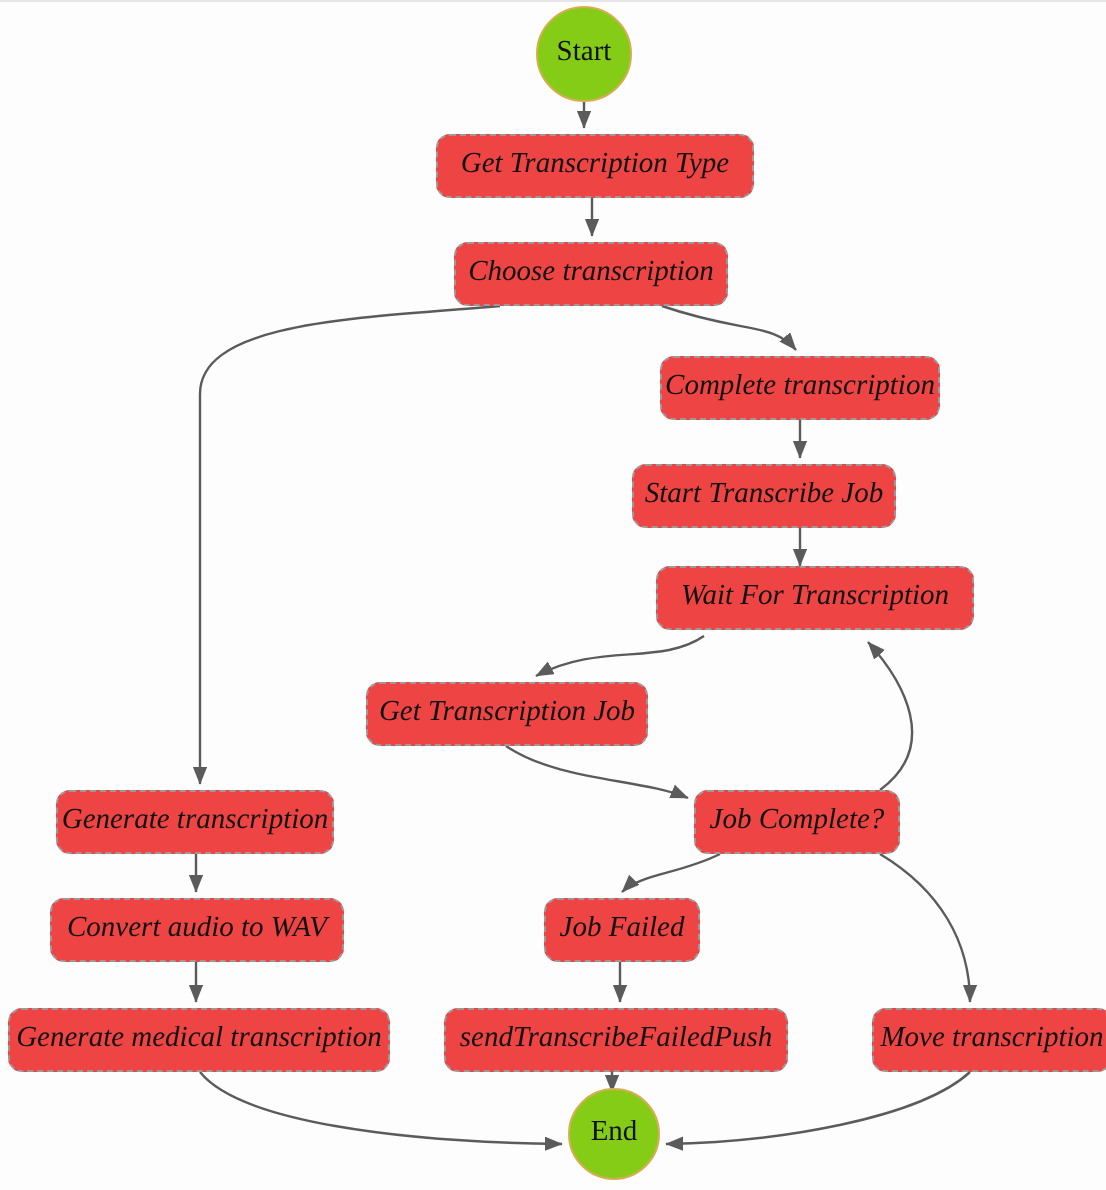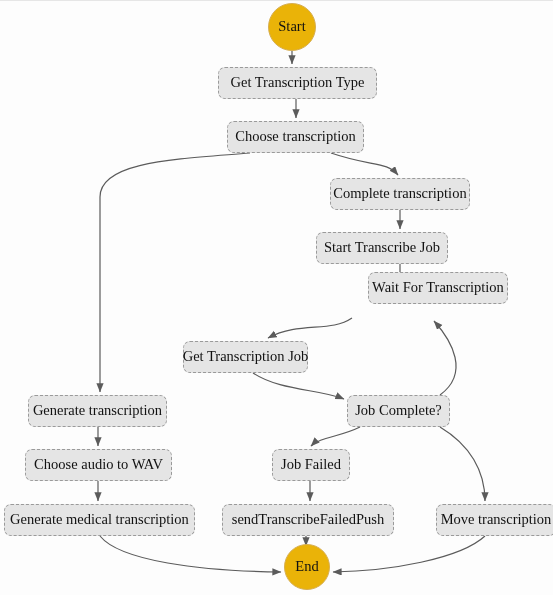--- a/index.html
+++ b/index.html
@@ -34,26 +34,27 @@
     text-align: center;
     color: #111111;
     font-size: 14.5px;
     line-height: 1.1;
     white-space: nowrap;
     z-index: 2;
   }
   .node.box {
     border: 1px dashed #9a9a9a;
     border-radius: 7px;
-    background: #e5e5e5;
+    background: #ef4444;
+    font-style: italic;
   }
   .node.terminal {
     border: 1px solid #d6ae52;
     border-radius: 50%;
-    background: #eab308;
+    background: #84cc16;
     font-size: 14.5px;
   }
 </style>
 </head>
 <body>
 
 <div id="canvas">
 
   <svg id="edges" viewBox="0 0 553 595" xmlns="http://www.w3.org/2000/svg">
     <defs>
@@ -81,25 +82,25 @@
         <path d="M 485,535 C 460,558 390,570 333,571" marker-end="url(#arrow)"></path>
       </g>
   </svg>
 
   <div id="node-layer">
       <div class="node terminal" style="left: 268px; top: 2px; width: 48px; height: 48px;">Start</div>
       <div class="node box" style="left: 218px; top: 66px; width: 159px; height: 32px;">Get Transcription Type</div>
       <div class="node box" style="left: 227px; top: 120px; width: 137px; height: 32px;">Choose transcription</div>
       <div class="node box" style="left: 330px; top: 177px; width: 140px; height: 32px;">Complete transcription</div>
       <div class="node box" style="left: 316px; top: 231px; width: 132px; height: 32px;">Start Transcribe Job</div>
-      <div class="node box" style="left: 328px; top: 271px; width: 140px; height: 32px; margin-left: 40px;">Wait For Transcription</div>
-      <div class="node box" style="left: 183px; top: 340px; width: 125px; height: 32px;">Get Transcription Job</div>
+      <div class="node box" style="left: 328px; top: 282px; width: 159px; height: 32px;">Wait For Transcription</div>
+      <div class="node box" style="left: 183px; top: 340px; width: 141px; height: 32px;">Get Transcription Job</div>
       <div class="node box" style="left: 347px; top: 394px; width: 103px; height: 32px;">Job Complete?</div>
       <div class="node box" style="left: 28px; top: 394px; width: 139px; height: 32px;">Generate transcription</div>
-      <div class="node box" style="left: 25px; top: 448px; width: 147px; height: 32px;">Choose audio to WAV</div>
+      <div class="node box" style="left: 25px; top: 448px; width: 147px; height: 32px;">Convert audio to WAV</div>
       <div class="node box" style="left: 4px; top: 503px; width: 191px; height: 32px;">Generate medical transcription</div>
       <div class="node box" style="left: 272px; top: 448px; width: 78px; height: 32px;">Job Failed</div>
       <div class="node box" style="left: 222px; top: 503px; width: 172px; height: 32px;">sendTranscribeFailedPush</div>
       <div class="node box" style="left: 436px; top: 503px; width: 120px; height: 32px;">Move transcription</div>
       <div class="node terminal" style="left: 284px; top: 543px; width: 46px; height: 46px;">End</div>
     </div>
 
 </div>
 
 </body></html>

